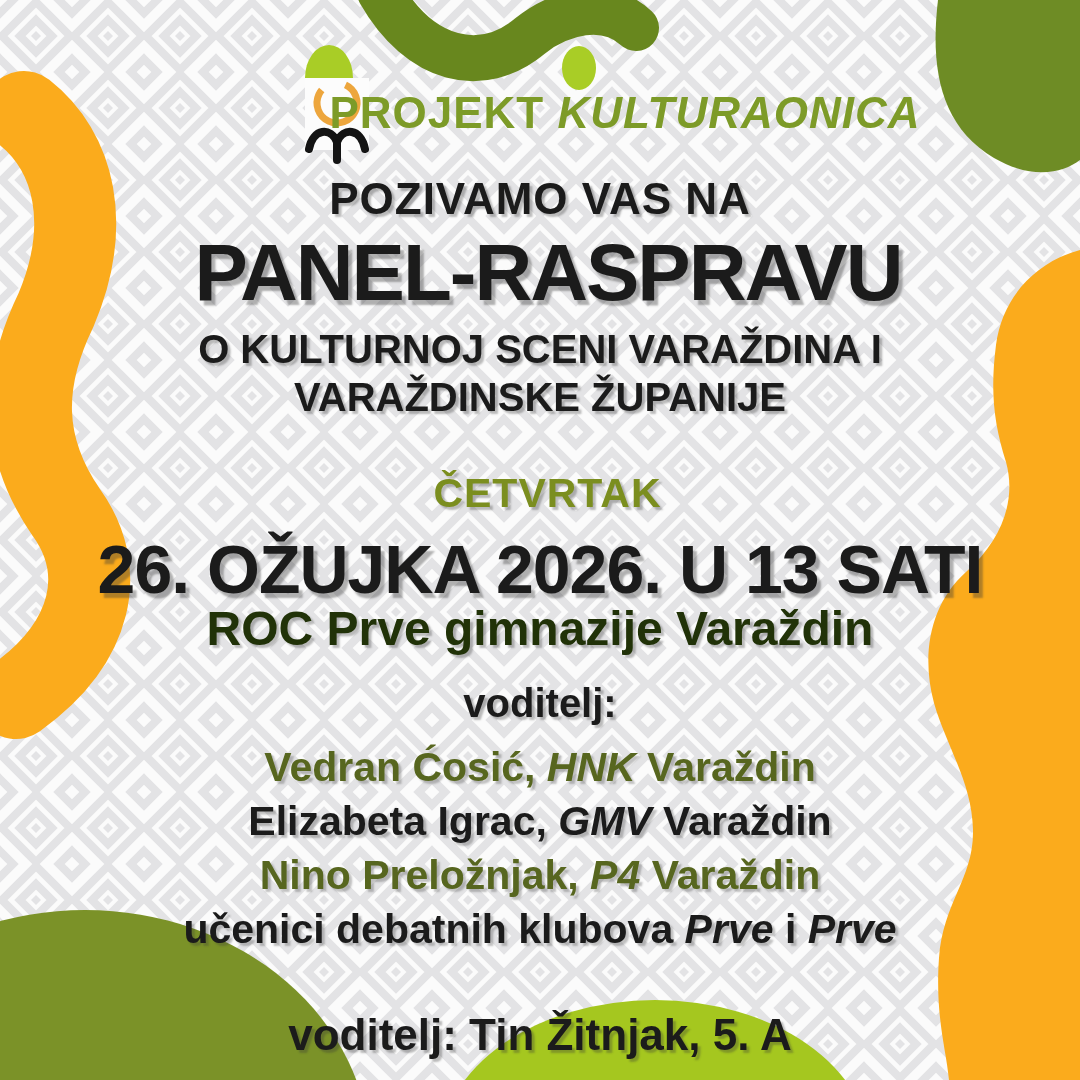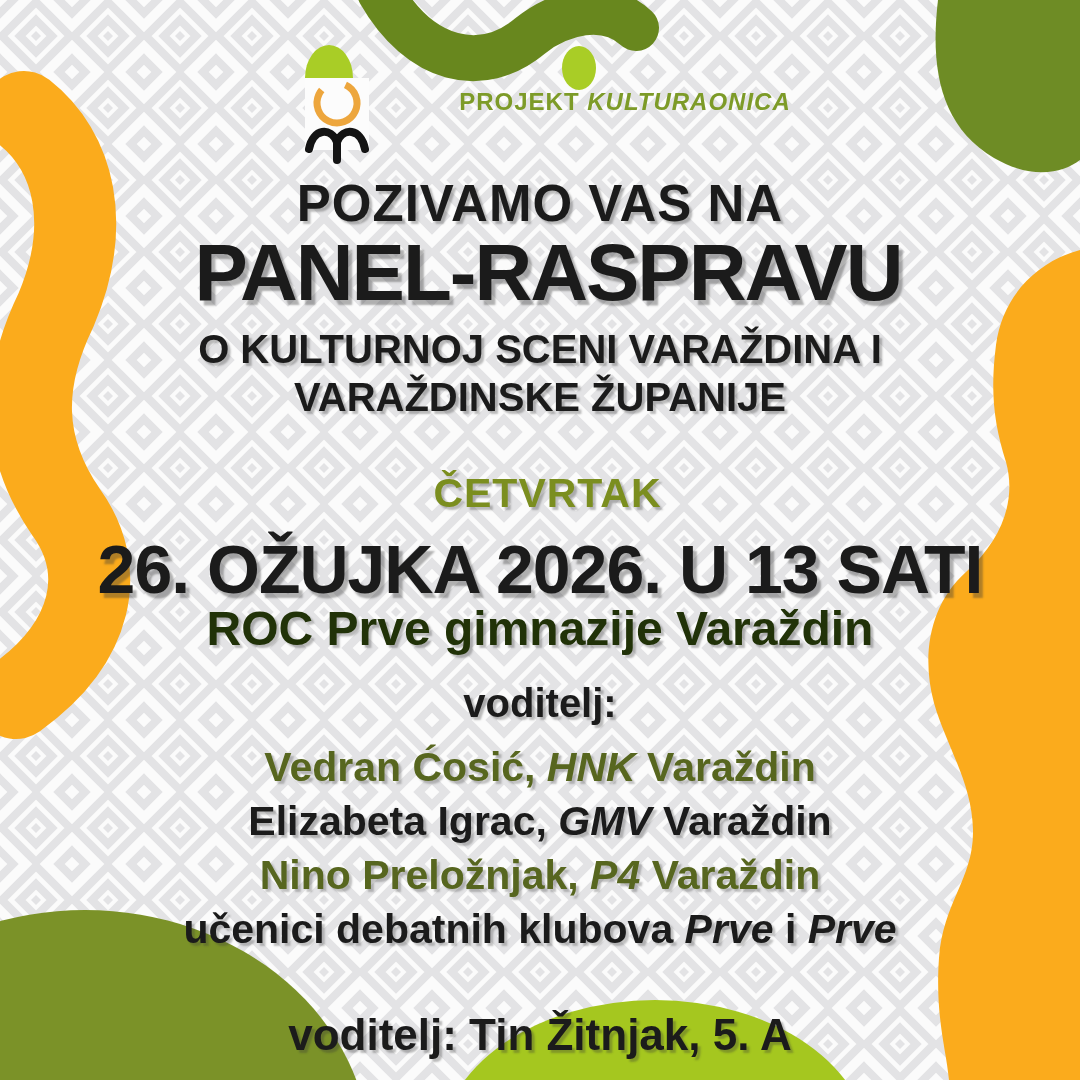--- a/index.html
+++ b/index.html
@@ -5,22 +5,22 @@
   html,body{margin:0;padding:0;background:#ffffff;}
   #poster{
     position:relative;width:1080px;height:1080px;overflow:hidden;
     font-family:"Liberation Sans",sans-serif;background:#fbfbfb;
   }
   #bg-svg{position:absolute;left:0;top:0;width:1080px;height:1080px;}
   .line{position:absolute;left:0;right:0;text-align:center;font-weight:700;white-space:nowrap;}
   .sh-big{text-shadow:4px 5px 2px rgba(55,55,55,.38);}
   .sh-sm{text-shadow:3px 3px 2px rgba(55,55,55,.33);}
   .it{font-style:italic;}
-  #brand-line{left:170px;right:0;top:88px;font-size:24px;letter-spacing:1px;}
-  #intro-line{top:174px;font-size:51px;letter-spacing:1px;}
+  #brand-line{left:170px;right:0;top:88px;font-size:44px;letter-spacing:1px;}
+  #intro-line{top:174px;font-size:44px;letter-spacing:1px;}
   #title-line{top:227px;font-size:80px;letter-spacing:-2px;}
   #subtitle-line1{top:327px;font-size:40px;}
   #subtitle-line2{top:375px;font-size:40px;}
   #day-line{top:470px;font-size:41px;letter-spacing:1px;}
   #date-line{top:530px;font-size:68px;letter-spacing:-1px;}
   #venue-line{top:601px;font-size:48px;}
   #label-line{top:681px;font-size:40px;}
   #participants{position:absolute;left:0;right:0;top:740px;}
   .participant{height:54px;line-height:54px;text-align:center;font-weight:700;
     font-size:41px;white-space:nowrap;text-shadow:3px 3px 2px rgba(55,55,55,.3);}

